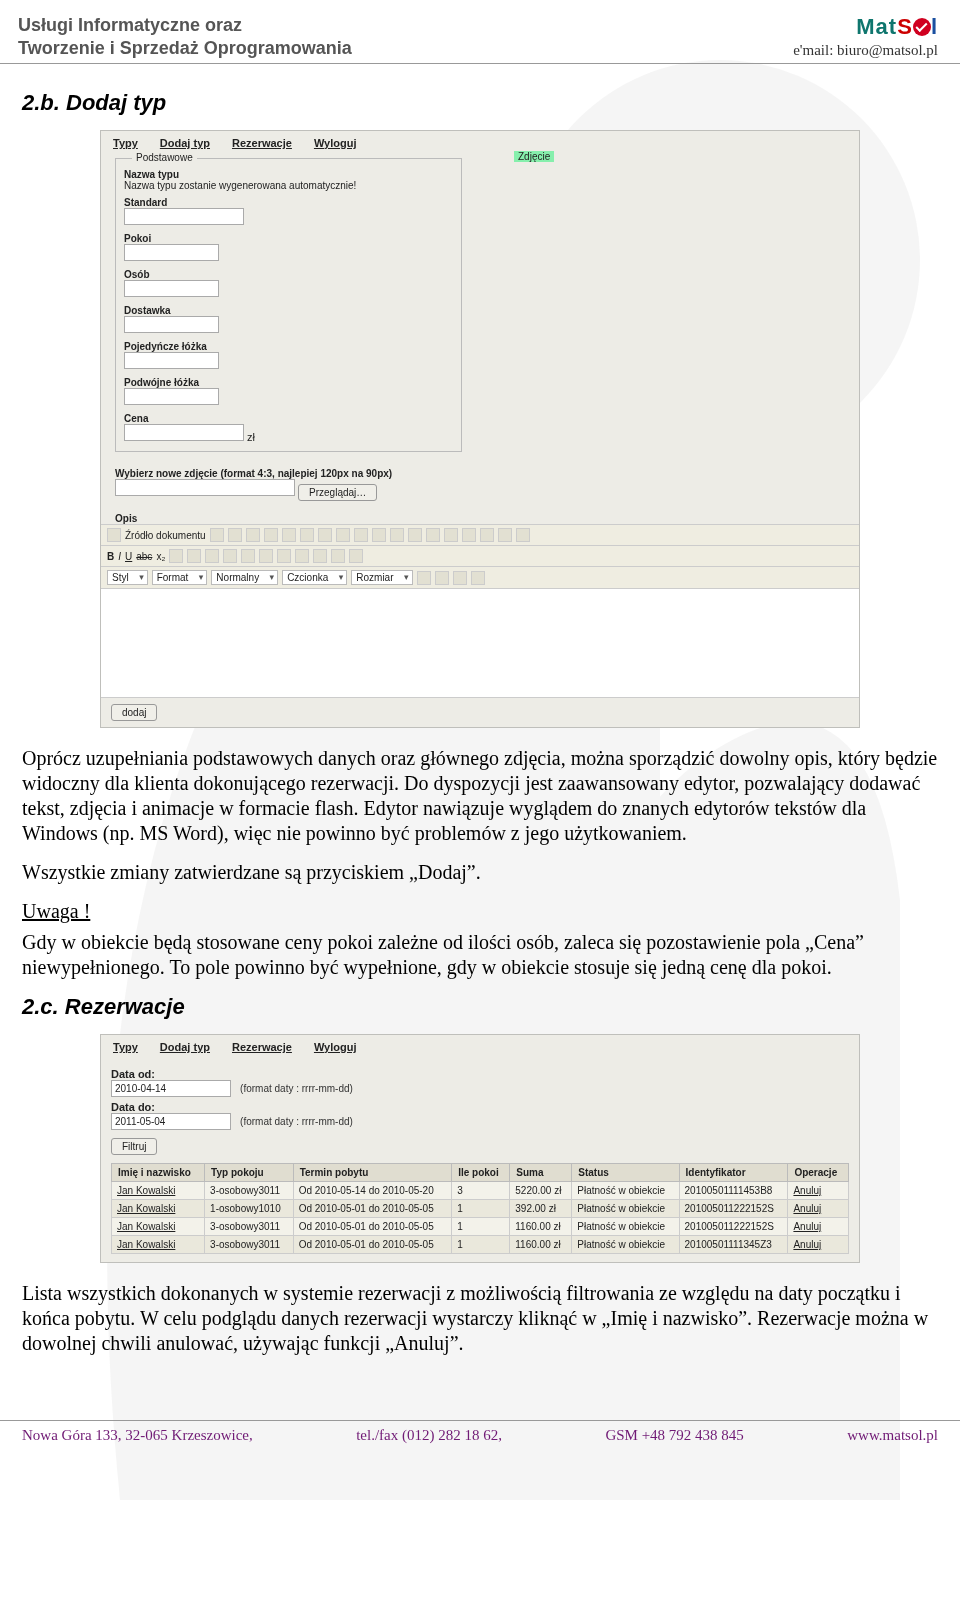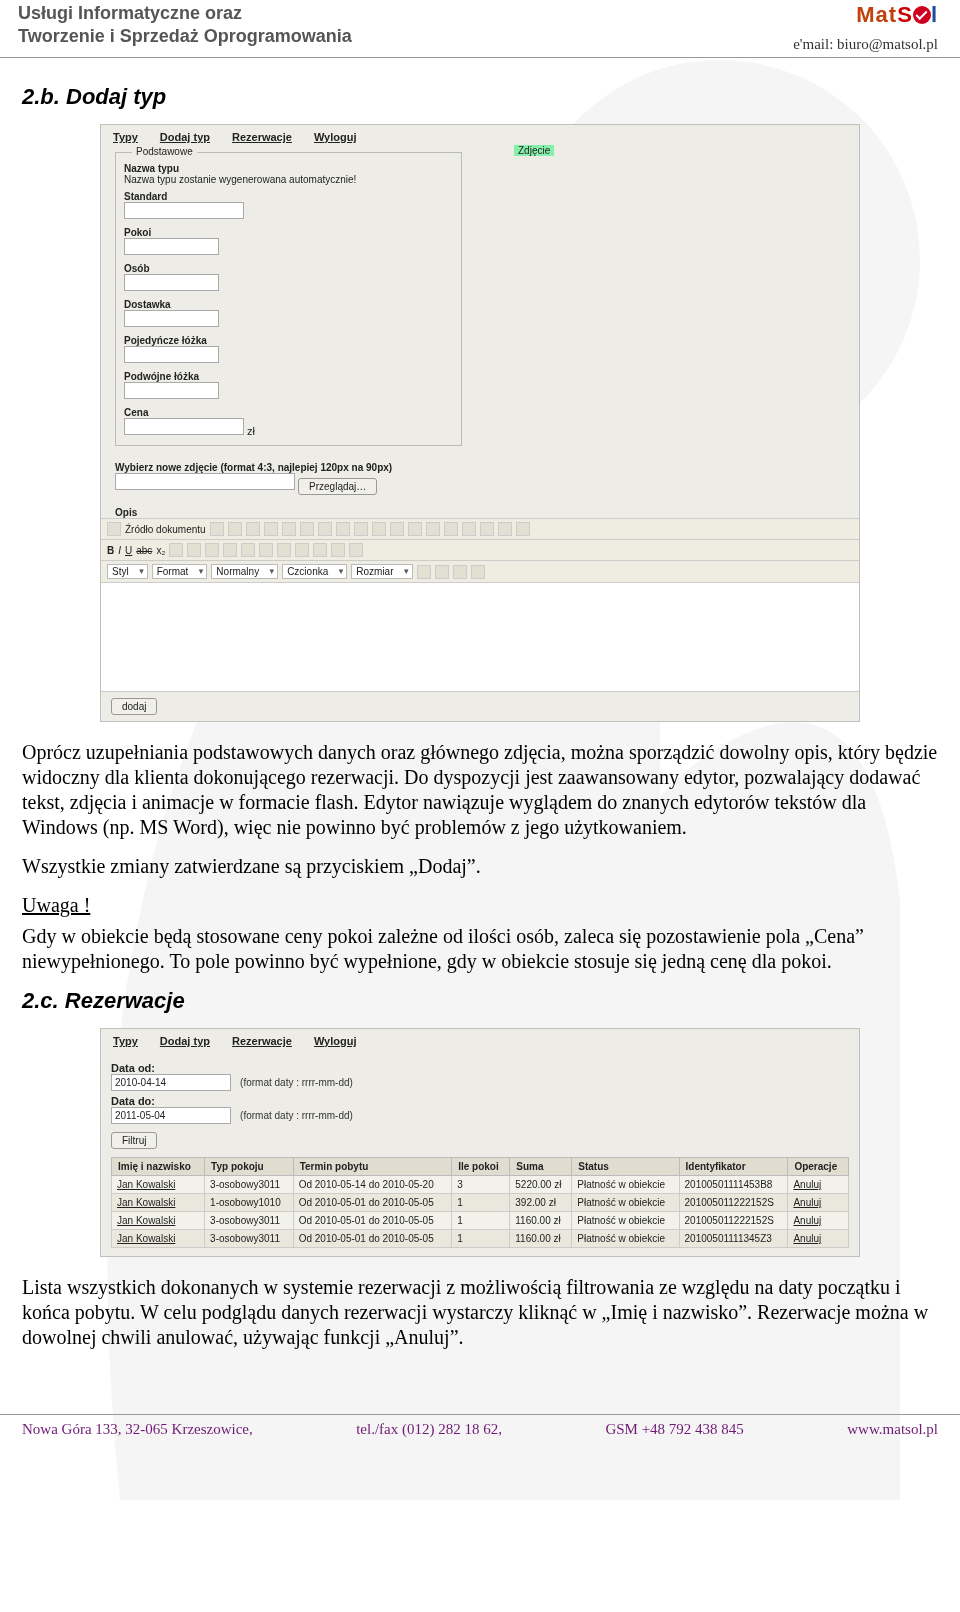--- a/index.html
+++ b/index.html
@@ -18,38 +18,38 @@
     z-index: 0;
     opacity: 0.08;
     overflow: hidden;
   }
   .watermark svg { width: 100%; height: 100%; }
   .page-content { position: relative; z-index: 1; }
   .header-row {
     display: flex;
     justify-content: space-between;
     align-items: flex-start;
-    padding: 2px 22px 4px 18px;
+    padding: 14px 22px 4px 18px;
     border-bottom: 1px solid #999;
   }
   .header-left {
     font-family: Arial, sans-serif;
     font-weight: bold;
     color: #555;
     font-size: 18px;
     line-height: 1.25;
   }
   .header-right { text-align: right; }
   .logo-img {
     font-family: Arial, sans-serif;
     font-size: 22px;
     font-weight: bold;
     letter-spacing: 1px;
   }
-  .logo-img .mat { color: #c2410c; }
+  .logo-img .mat { color: #0f766e; }
   .logo-img .s { color: #c00; }
   .logo-img .l { color: #1a4fa0; }
   .logo-img .circle {
     display: inline-block;
     width: 18px; height: 18px;
     background: #d00020;
     border-radius: 50%;
     vertical-align: -2px;
     position: relative;
   }
@@ -58,21 +58,21 @@
     width: 9px; height: 4px;
     border-left: 2px solid #fff;
     border-bottom: 2px solid #fff;
     transform: rotate(-45deg);
     top: 5px; left: 3px;
   }
   .email-line {
     font-family: "Times New Roman", serif;
     font-size: 15px;
     color: #333;
-    margin-top: 8px;
+    margin-top: 2px;
   }
   .body-col { padding: 18px 22px 80px 22px; }
   h2.section {
     font-family: Arial, sans-serif;
     font-style: italic;
     font-weight: bold;
     font-size: 22px;
     margin: 8px 0 14px 0;
     color: #000;
   }

